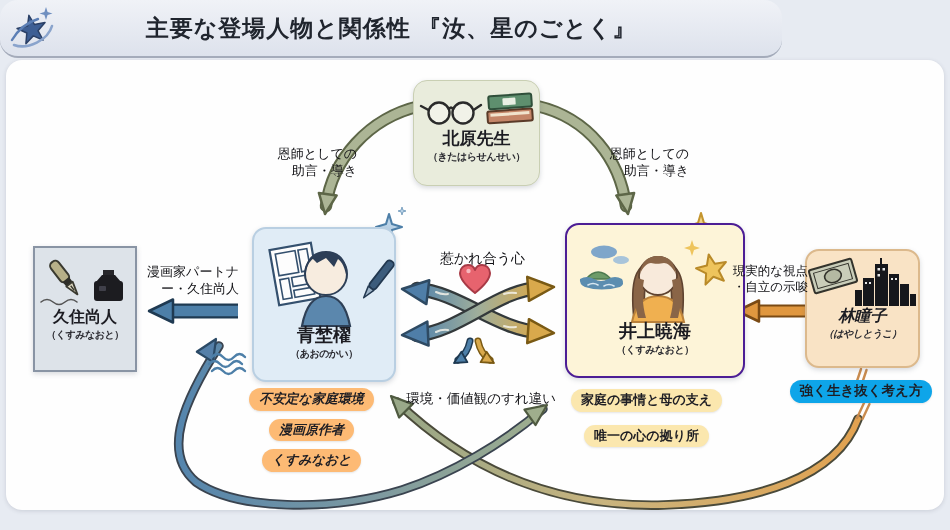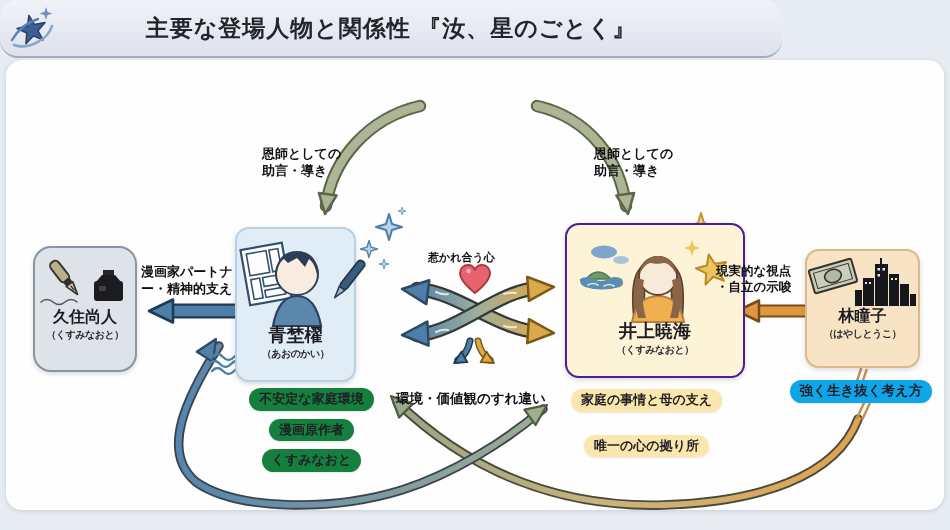--- a/index.html
+++ b/index.html
@@ -16,40 +16,40 @@
          border-radius:16px;box-shadow:0 1px 4px rgba(70,80,100,.18);z-index:0;}
   
   .overlay{position:absolute;left:0;top:0;width:950px;height:530px;z-index:1;pointer-events:none;overflow:visible;}
   
   .card{position:absolute;box-sizing:border-box;display:flex;flex-direction:column;align-items:center;
         border-radius:14px;box-shadow:0 2px 5px rgba(80,90,110,.22);z-index:2;padding-top:5px;}
   .card svg{overflow:visible;flex:none;}
   .card .name{font-weight:bold;color:#1c1c22;line-height:1.05;}
   .card .furigana{font-size:10px;font-weight:bold;color:#2a2a30;letter-spacing:-.5px;margin-top:2px;}
   .c-kitahara{left:413px;top:80px;width:127px;height:106px;background:#e9ecdc;border:1px solid #c9cfb3;}
-  .c-kusumi{left:33px;top:246px;width:104px;height:126px;background:#dde3e9;border:2px solid #8994a4;border-radius:18px;}
-  .c-aono{left:235px;top:227px;width:121px;height:155px;background:#e0ecf6;border:2px solid #b9cfe2;}
+  .c-kusumi{left:33px;top:246px;width:104px;height:126px;background:#dde3e9;border:2px solid #8994a4;border-radius:0;}
+  .c-aono{left:252px;top:227px;width:144px;height:155px;background:#e0ecf6;border:2px solid #b9cfe2;}
   .c-inoue{left:565px;top:223px;width:180px;height:155px;background:#fdf4d8;border:2px solid #4c1d95;}
-  .c-hayashi{left:805px;top:249px;width:115px;height:119px;background:#f9e3c5;border:2px solid #dcb98c;}
+  .c-hayashi{left:805px;top:249px;width:115px;height:119px;background:#f9e3c5;border:2px solid #dcb98c;font-style:italic;}
   .n18{font-size:18px;} .n17{font-size:17px;} .n16{font-size:16px;}
   
   .tags{position:absolute;display:flex;flex-direction:column;align-items:center;z-index:3;}
   .t-kitahara{left:413px;top:184px;width:127px;gap:5px;}
   .t-aono{left:235px;top:388px;width:153px;gap:8px;}
-  .t-inoue{left:555px;top:389px;width:183px;gap:23px;}
+  .t-inoue{left:555px;top:389px;width:183px;gap:13px;}
   .t-hayashi{left:786px;top:380px;width:150px;gap:6px;}
   .pill{font-weight:bold;font-size:13px;color:#1e1e24;padding:2px 10px 3px;border-radius:12px;
         line-height:1.35;white-space:nowrap;box-shadow:0 1px 2px rgba(90,90,90,.15);}
-  .p-sage{background:#dbe2bd;} .p-blue{background:#15803d;} .p-yellow{background:#fbe7ae;} .p-peach{background:#0ea5e9;font-size:13.5px;}
-  
-  .alabel{position:absolute;z-index:2;font-weight:bold;color:#101014;text-align:left;line-height:1.28;font-size:13px;}
+  .p-sage{background:#dbe2bd;} .p-blue{background:#fdba74;font-style:italic;} .p-yellow{background:#fbe7ae;} .p-peach{background:#0ea5e9;font-size:13.5px;}
+  
+  .alabel{position:absolute;z-index:2;font-weight:normal;color:#101014;text-align:right;line-height:1.28;font-size:13px;}
   .l-mentor-left{left:262px;top:146px;width:95px;}
   .l-mentor-right{left:594px;top:146px;width:95px;}
   .l-partner{left:141px;top:264px;width:98px;}
-  .l-attract{left:428px;top:250px;width:136px;font-size:11px;}
+  .l-attract{left:389px;top:250px;width:136px;font-size:14px;}
   .l-mismatch{left:396px;top:361px;width:160px;font-size:13.5px;margin-top:29px;}
   .l-realistic{left:716px;top:263px;width:92px;font-size:12.5px;}
 </style>
 </head>
 <body>
 
 <div class="stage">
 
   <div class="hdr">
     <svg class="hdr-logo" viewBox="0 0 44 48">
@@ -166,20 +166,38 @@
       <polygon points="0,-10 2.3,-2.3 10,0 2.3,2.3 0,10 -2.3,2.3 -10,0 -2.3,-2.3" transform="translate(384,264) scale(0.5)"></polygon>
       <polygon points="0,-10 2.3,-2.3 10,0 2.3,2.3 0,10 -2.3,2.3 -10,0 -2.3,-2.3" transform="translate(402,211) scale(0.4)"></polygon>
     </g>
     <g fill="#f2d58a" stroke="#c4952e" stroke-width="1.6" stroke-linejoin="round">
       <polygon points="0,-10 2.3,-2.3 10,0 2.3,2.3 0,10 -2.3,2.3 -10,0 -2.3,-2.3" transform="translate(701,226) scale(1.3)"></polygon>
       <polygon points="0,-10 2.3,-2.3 10,0 2.3,2.3 0,10 -2.3,2.3 -10,0 -2.3,-2.3" transform="translate(682,246) scale(0.85)"></polygon>
       <polygon points="0,-10 2.3,-2.3 10,0 2.3,2.3 0,10 -2.3,2.3 -10,0 -2.3,-2.3" transform="translate(712,251) scale(0.5)"></polygon>
     </g>
   </svg>
 
+  <div class="card c-kitahara">
+    <svg width="127" height="44" viewBox="0 0 127 44">
+      <g>
+        <circle cx="26" cy="27" r="10.5" fill="#f6f6f0" fill-opacity="0.6" stroke="#2a2a2a" stroke-width="2.4"></circle>
+        <circle cx="50" cy="27" r="10.5" fill="#f6f6f0" fill-opacity="0.6" stroke="#2a2a2a" stroke-width="2.4"></circle>
+        <path d="M35.5 24 Q 38 19 40.5 24" stroke="#2a2a2a" stroke-width="2.4" fill="none"></path>
+        <path d="M15.5 24 L 8 20 M60.5 24 L 68 19" stroke="#2a2a2a" stroke-width="2.4" fill="none" stroke-linecap="round"></path>
+      </g>
+      <g transform="rotate(-4 96 22)">
+        <rect x="74" y="24" width="45" height="12" rx="2" fill="#c48568" stroke="#5a3a28" stroke-width="2"></rect>
+        <rect x="77" y="26.5" width="39" height="3" fill="#f1e3cd"></rect>
+        <rect x="76" y="9" width="43" height="13" rx="2" fill="#5e8f6e" stroke="#2f4f3a" stroke-width="2"></rect>
+        <rect x="90" y="12" width="13" height="7" rx="1" fill="#e9efe3"></rect>
+      </g>
+    </svg>
+    <div class="name n17">北原先生</div>
+    <div class="furigana">（きたはらせんせい）</div>
+  </div>
 
   <div class="card c-kusumi">
     <svg width="104" height="56" viewBox="0 0 104 56">
       <g transform="rotate(-38 34 28)">
         <rect x="29" y="4" width="10" height="24" rx="4.5" fill="#b7b088" stroke="#3a3a30" stroke-width="2"></rect>
         <rect x="30" y="26" width="8" height="6" fill="#2e2e28"></rect>
         <path d="M30 32 h8 l-4 13 z" fill="#ded9c2" stroke="#3a3a30" stroke-width="1.8" stroke-linejoin="round"></path>
         <line x1="34" y1="34" x2="34" y2="40" stroke="#3a3a30" stroke-width="1.4"></line>
       </g>
       <path d="M8 49 q6 -5 12 0 t12 0 t12 0" stroke="#555" stroke-width="1.6" fill="none" stroke-linecap="round"></path>
@@ -290,21 +308,21 @@
   <div class="alabel l-mentor-left">
     <div>恩師としての</div>
     <div>助言・導き</div>
   </div>
   <div class="alabel l-mentor-right">
     <div>恩師としての</div>
     <div>助言・導き</div>
   </div>
   <div class="alabel l-partner">
     <div>漫画家パートナ</div>
-    <div>ー・精神的支え</div>
+    <div>ー・久住尚人</div>
   </div>
   <div class="alabel l-attract">惹かれ合う心</div>
   <div class="alabel l-mismatch">環境・価値観のすれ違い</div>
   <div class="alabel l-realistic">
     <div>現実的な視点</div>
     <div>・自立の示唆</div>
   </div>
 
 </div>
 

